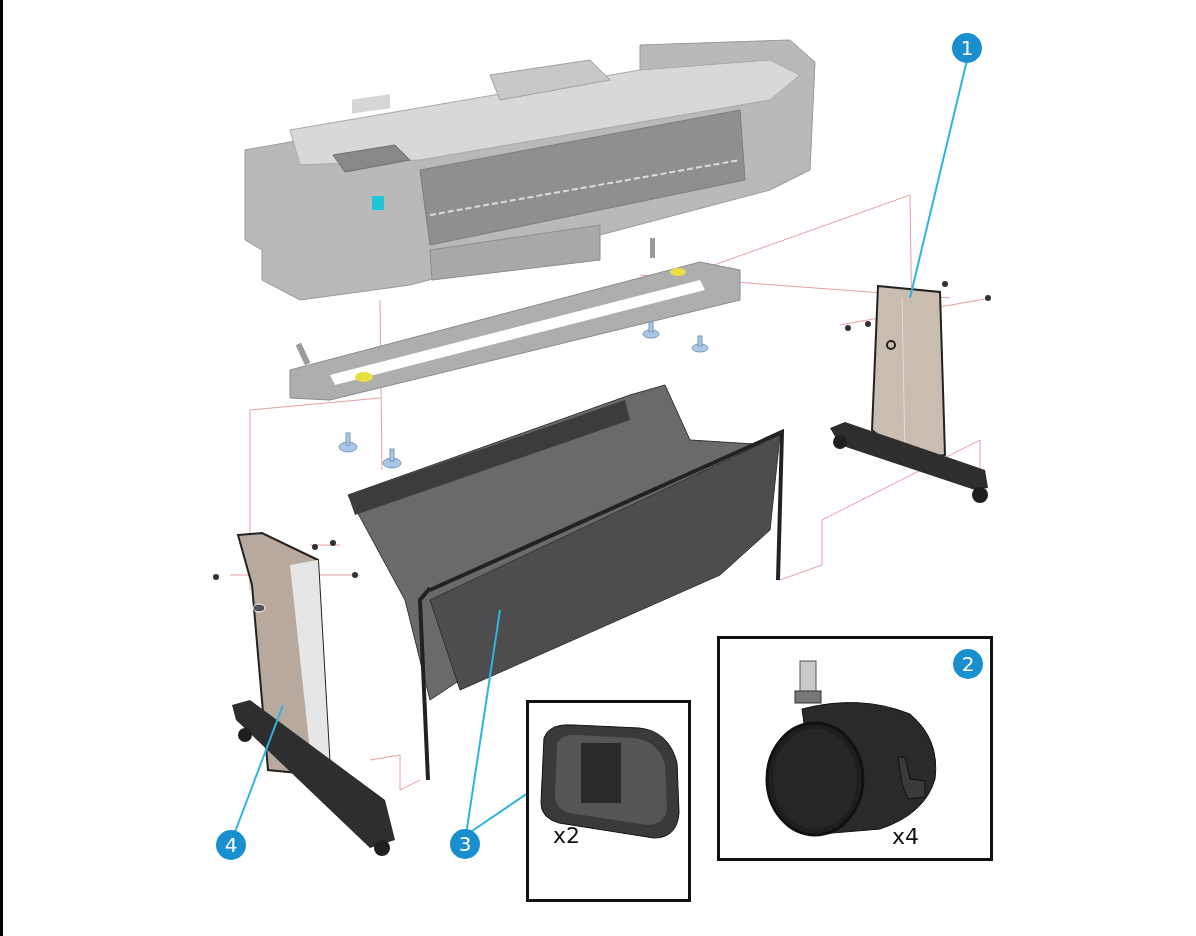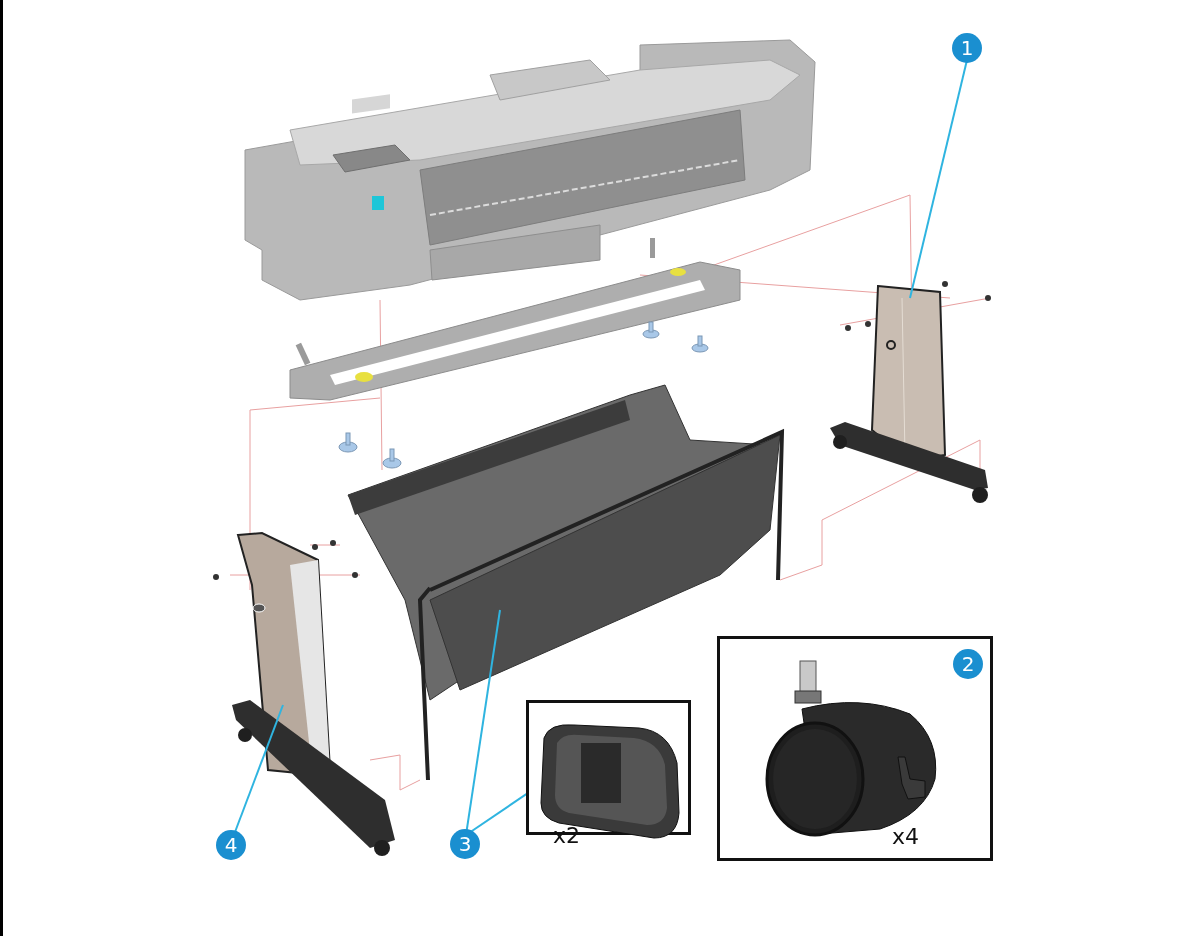--- a/index.html
+++ b/index.html
@@ -103,21 +103,21 @@
   </g>
 
   <g stroke="#2fb4e0" stroke-width="2" fill="none">
     <line x1="967" y1="60" x2="910" y2="298"></line>
     <line x1="232" y1="840" x2="283" y2="705"></line>
     <line x1="466" y1="835" x2="500" y2="610"></line>
     <line x1="466" y1="835" x2="584" y2="755"></line>
   </g>
 </svg>
 
-<div class="inset" style="left:526px; top:700px; width:165px; height:135px;">
+<div class="inset" style="left:526px; top:700px; width:165px; height:202px;">
   <svg width="159" height="152" viewBox="0 0 159 152">
     <path d="M15,35 Q20,20 45,22 L110,25 Q140,28 148,60 L150,110 Q148,135 125,135 L30,120 Q12,115 12,100 Z" fill="#3a3a3a" stroke="#111"></path>
     <path d="M28,40 Q34,30 50,32 L105,35 Q130,38 136,62 L138,105 Q136,122 118,122 L40,110 Q26,106 26,92 Z" fill="#555"></path>
     <rect x="52" y="40" width="40" height="60" fill="#2a2a2a"></rect>
   </svg>
   <span class="qty" style="left:24px; top:120px;">x2</span>
 </div>
 
 <div class="inset" style="left:717px; top:636px; width:276px; height:225px;">
   <svg width="270" height="219" viewBox="0 0 270 219">

